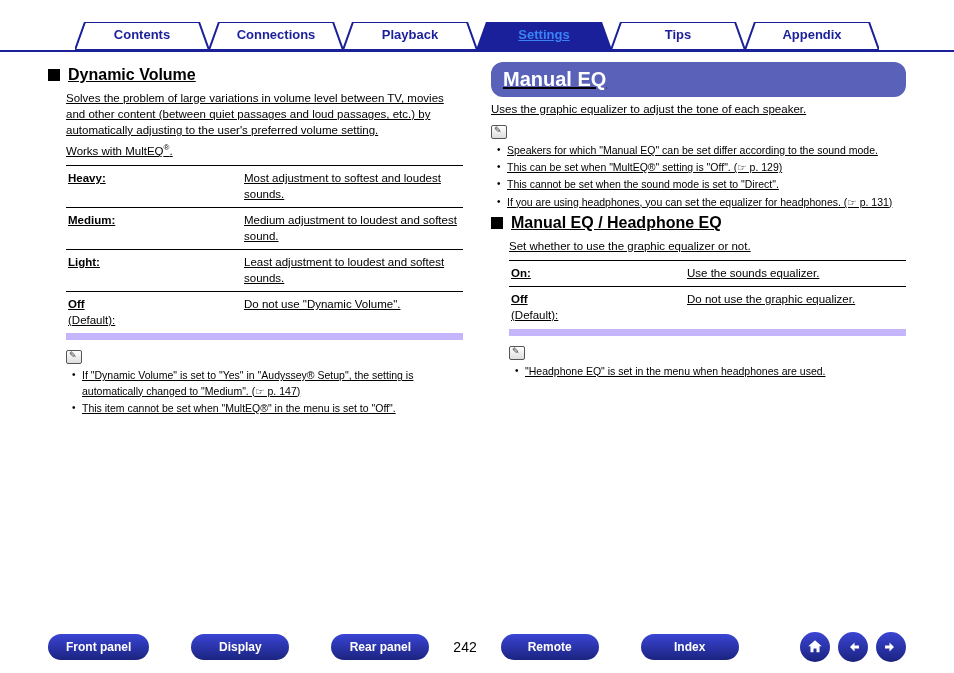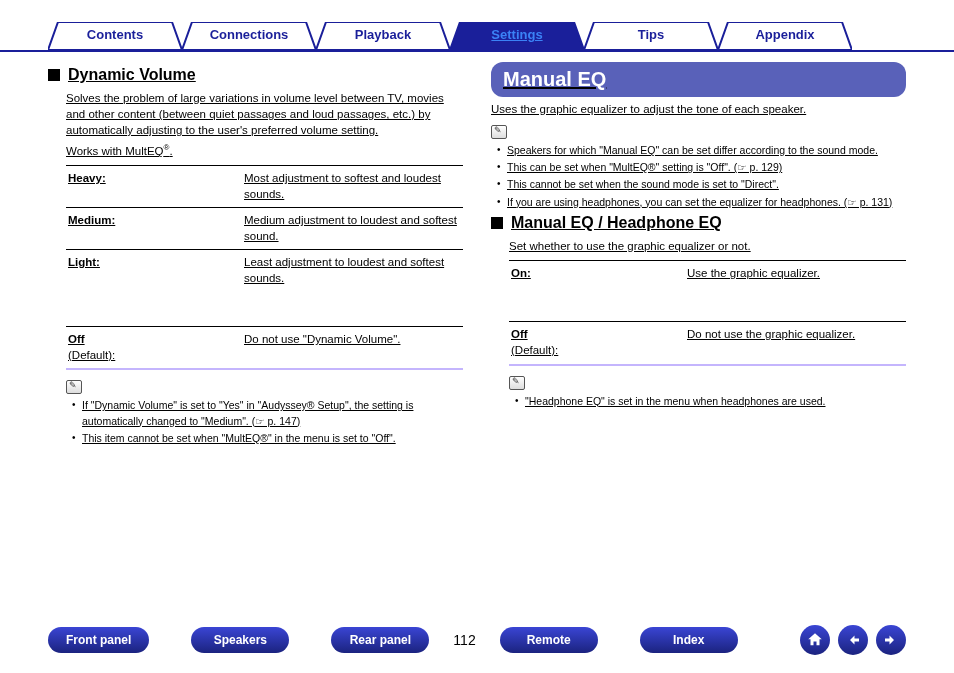--- a/index.html
+++ b/index.html
@@ -8,21 +8,21 @@
     background: #fff;
     width: 954px;
     height: 673px;
     position: relative;
     color: #000;
     font-size: 12px;
   }
   
   .topnav {
     display: flex;
-    justify-content: flex-start;
+    justify-content: center;
     padding: 22px 48px 0 48px;
     border-bottom: 2px solid #1a1f9a;
     height: 52px;
   }
   .tab {
     width: 134px;
     height: 28px;
     position: relative;
     text-align: center;
     line-height: 26px;
@@ -59,21 +59,21 @@
 
   
   .opt-table { margin: 6px 0 6px 18px; }
   .opt-row {
     display: flex;
     border-top: 1px solid #000;
     padding: 5px 2px;
     font-size: 11.5px;
     line-height: 1.35;
   }
-  .opt-row:last-child { border-bottom: 2px solid #c4b5fd; margin-top: 35px; }
+  .opt-row:last-child { border-bottom: 7px solid #c4b5fd; }
   .opt-label { width: 176px; font-weight: bold; }
   .opt-label .def { font-weight: normal; }
   .opt-desc { flex:1; }
 
   
   .note-icon {
     width: 16px; height: 14px;
     border:1px solid #555; border-radius:2px;
     margin: 10px 0 4px 18px;
     position: relative;
@@ -103,21 +103,21 @@
     font-weight:bold;
     padding:6px 12px;
     border-radius:12px;
     margin-bottom:6px;
   }
   .rdesc { font-size:11.5px; margin-bottom:6px; }
 
   
   .footer {
     position: absolute;
-    bottom: 18px;
+    bottom: 11px;
     left: 0;
     width: 100%;
     padding: 0 48px;
     display: flex;
     align-items: center;
   }
   .fbtn {
     height: 26px;
     padding: 0 18px;
     background: linear-gradient(#3a45d4,#1b237f);
@@ -244,43 +244,43 @@
 
     <div class="section-heading" style="">
       <span class="sq"></span>
       <span>Manual EQ / Headphone EQ</span>
     </div>
     <p class="para">Set whether to use the graphic equalizer or not.</p>
 
     <div class="opt-table">
       <div class="opt-row">
         <div class="opt-label">On:</div>
-        <div class="opt-desc">Use the graphic equalizer.</div>
+        <div class="opt-desc">Use the sounds equalizer.</div>
       </div>
       <div class="opt-row">
         <div class="opt-label">
           <span>Off</span><br>
           <span class="def">(Default):</span>
         </div>
         <div class="opt-desc">Do not use the graphic equalizer.</div>
       </div>
     </div>
 
     <div class="note-icon"></div>
     <ul class="bullets">
       <li>"Headphone EQ" is set in the menu when headphones are used.</li>
     </ul>
   </div>
 </div>
 
 <div class="footer">
   <div class="fbtn">Front panel</div>
-  <div class="fbtn">Speakers</div>
+  <div class="fbtn">Display</div>
   <div class="fbtn">Rear panel</div>
-  <div class="page-num">112</div>
+  <div class="page-num">242</div>
   <div class="fbtn">Remote</div>
   <div class="fbtn" style="margin-right:0">Index</div>
   <div class="spacer"></div>
   <div class="circ">
     <svg viewBox="0 0 24 24">
         <path d="M12 3l9 8h-3v8h-4v-5h-4v5H6v-8H3z"></path>
       </svg>
   </div>
   <div class="circ">
     <svg viewBox="0 0 24 24">

